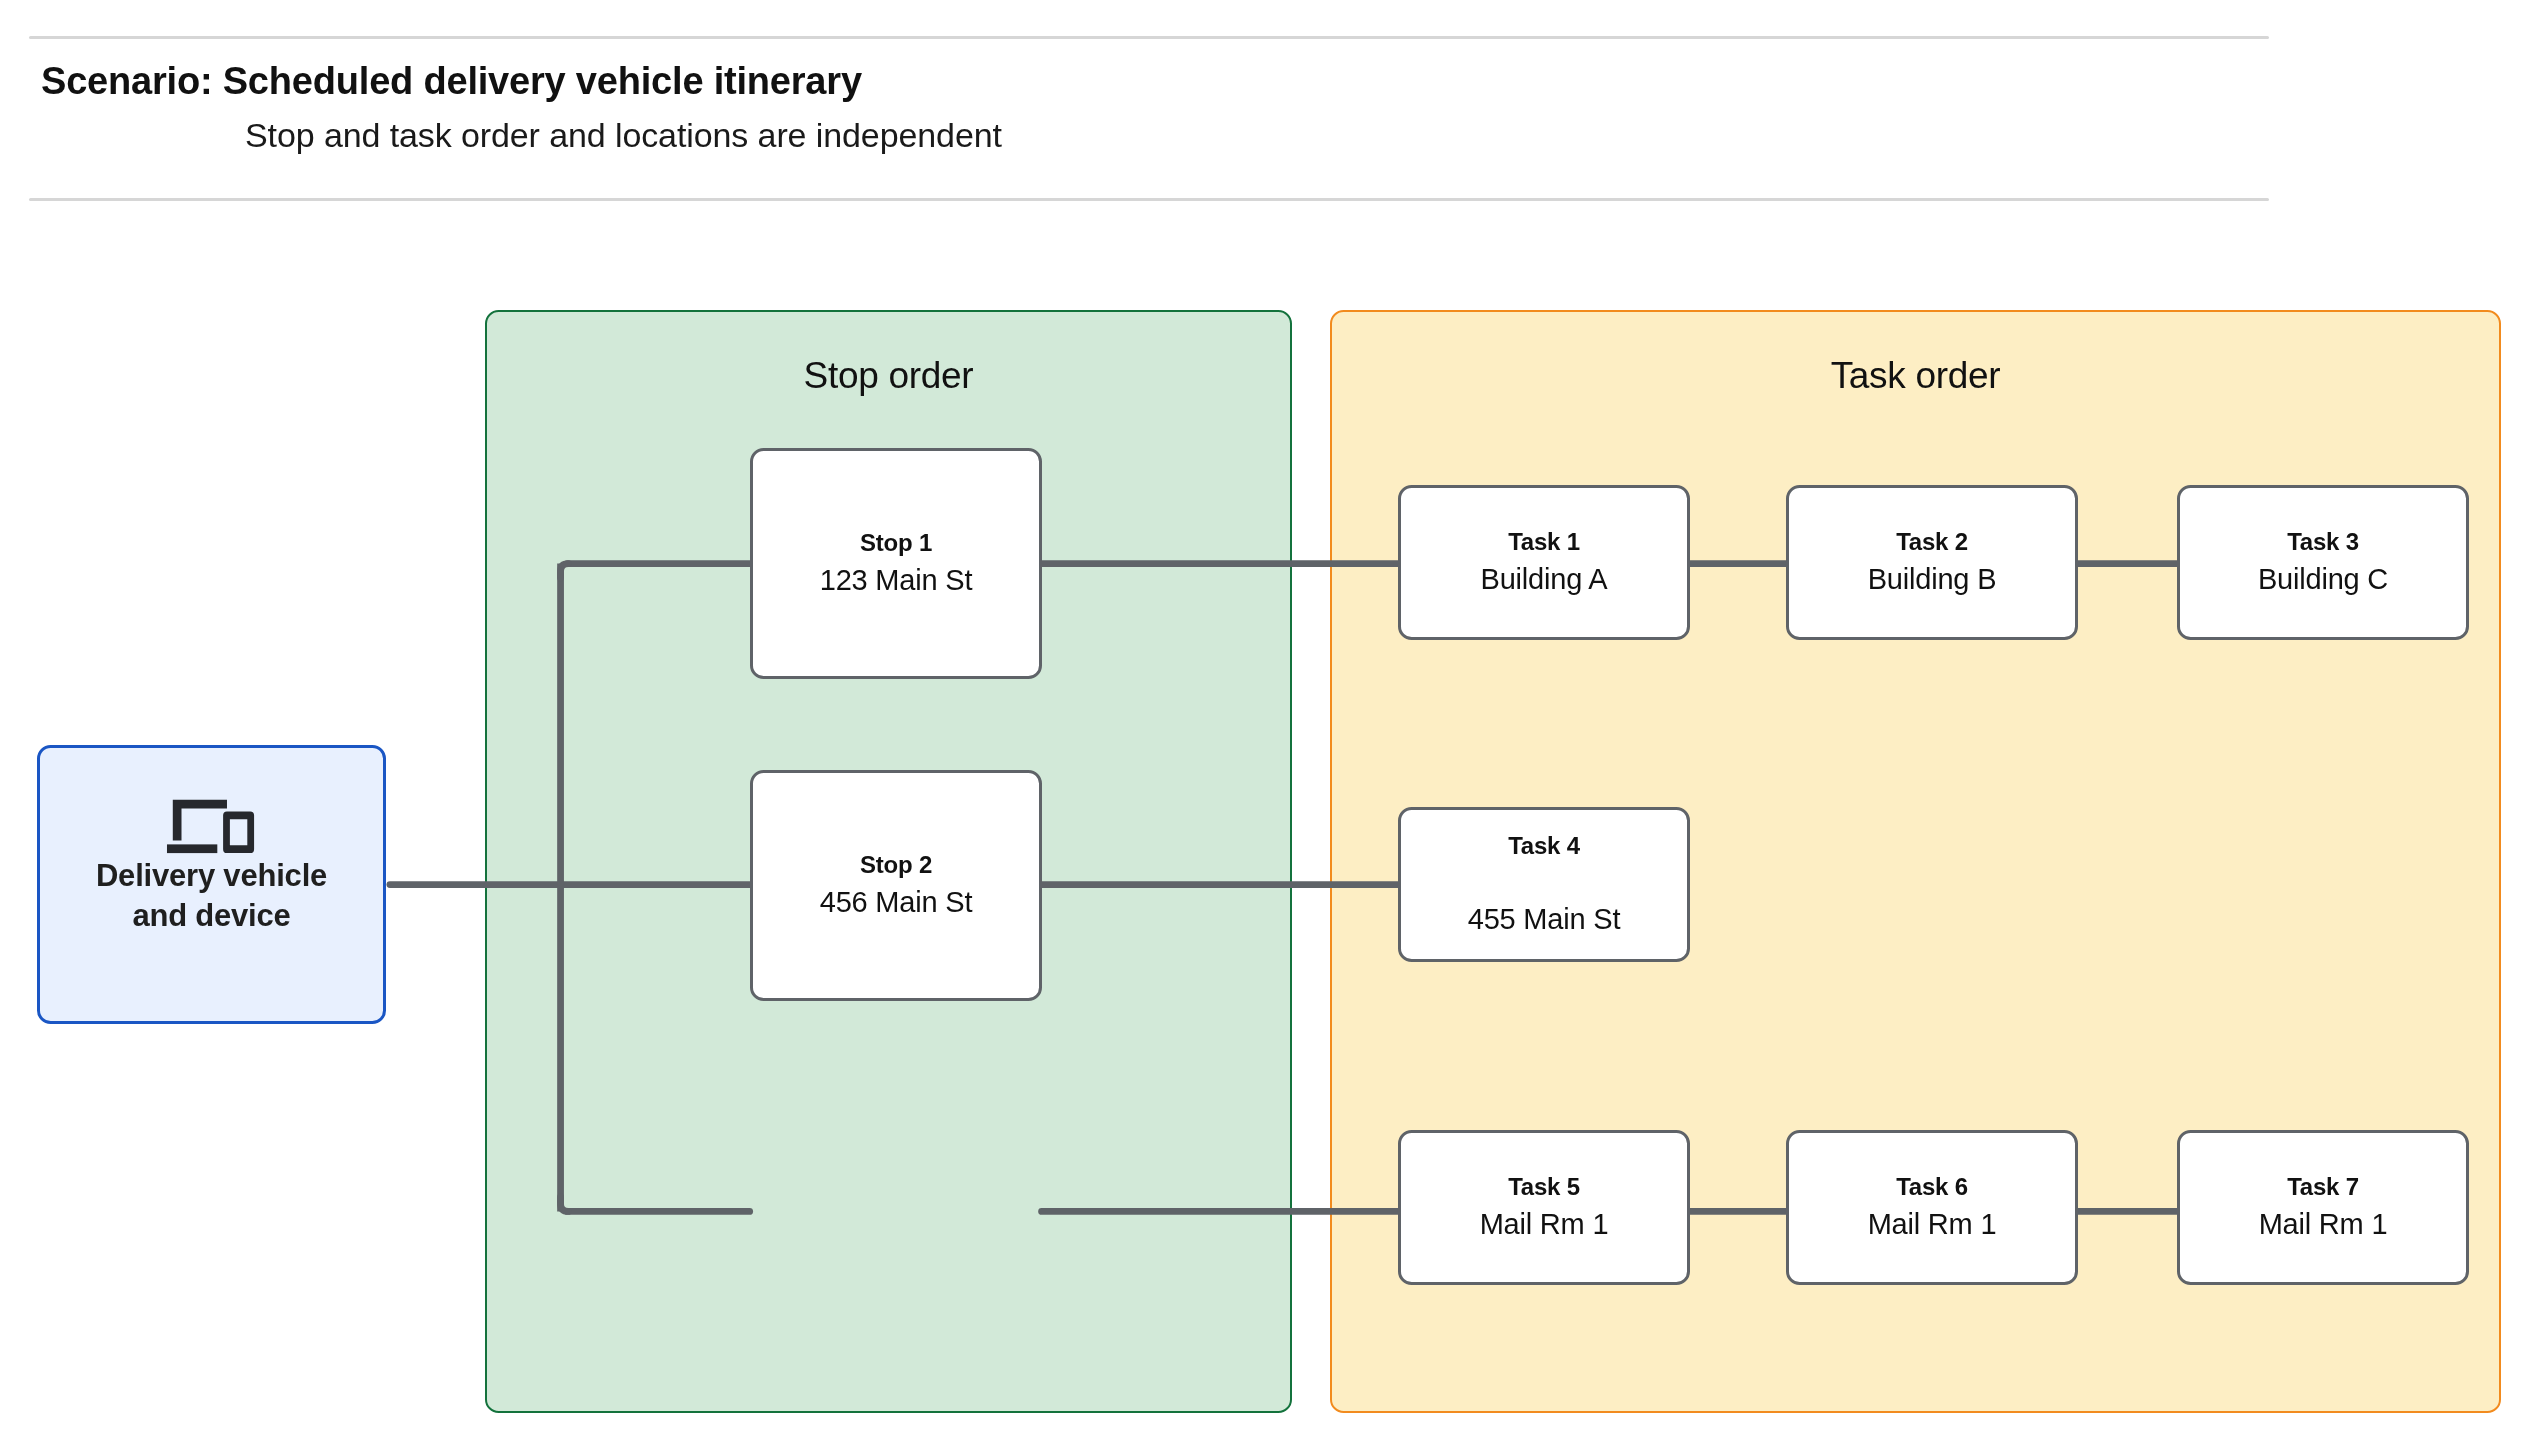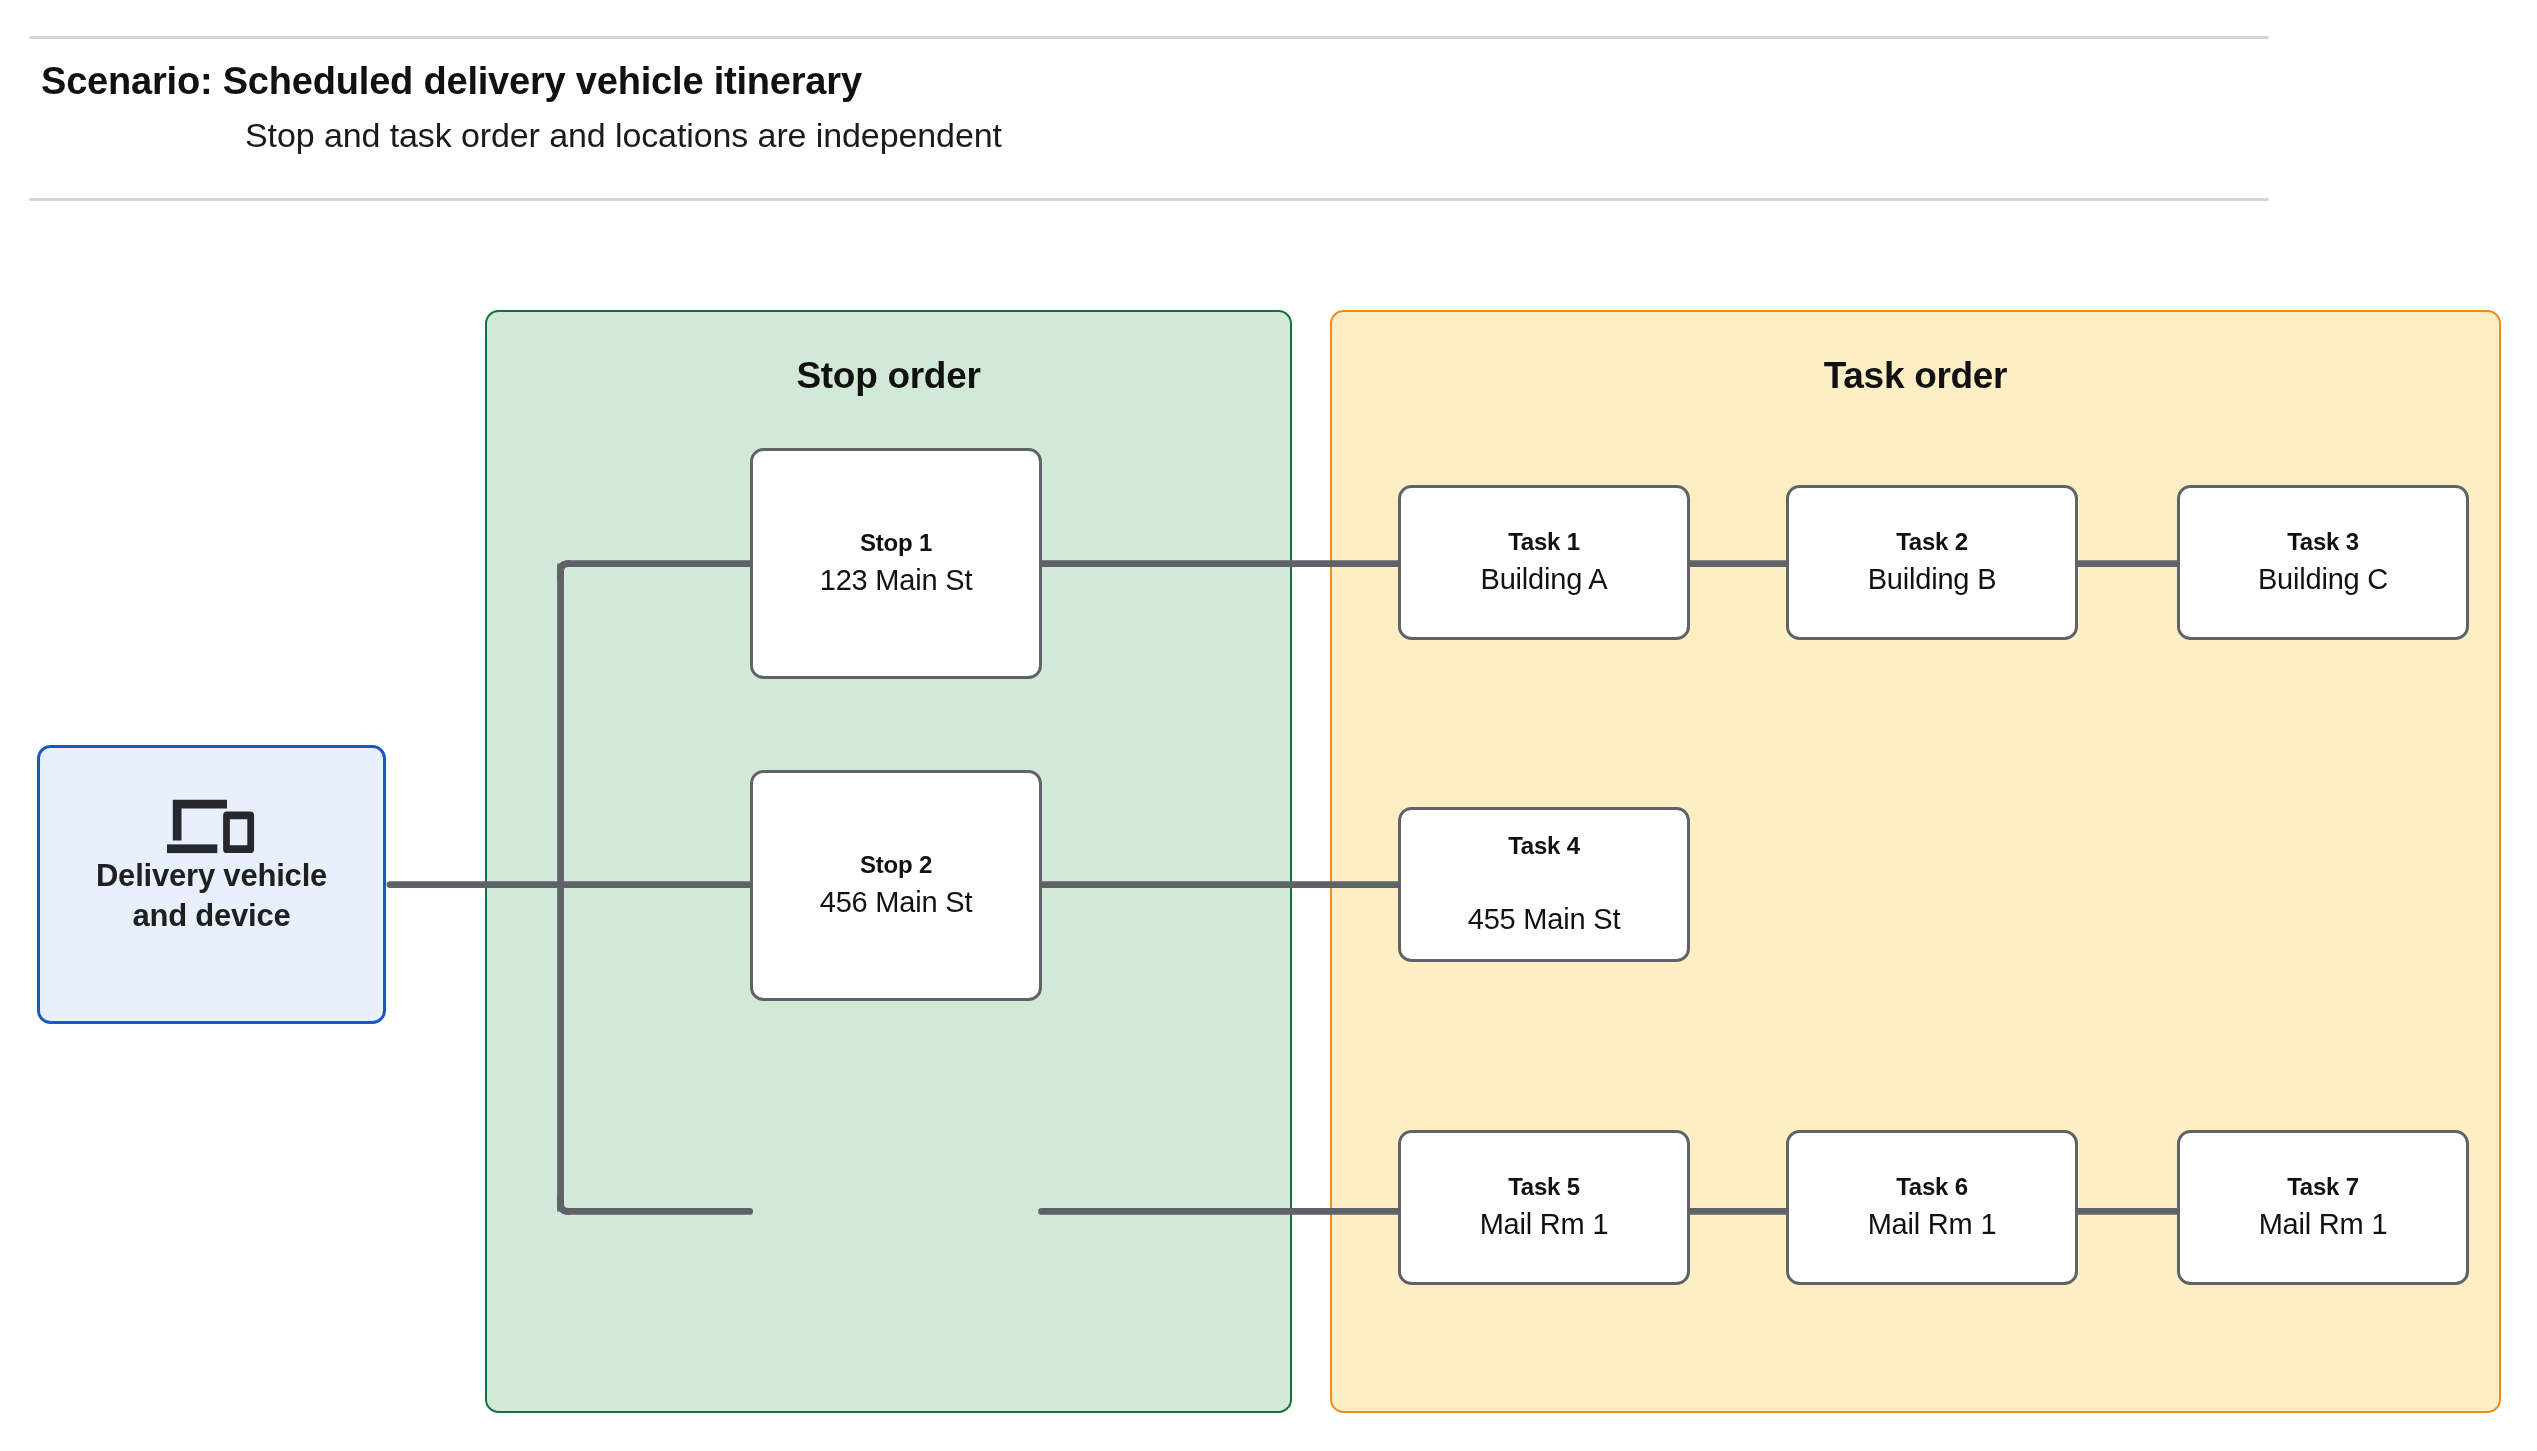--- a/index.html
+++ b/index.html
@@ -40,21 +40,21 @@
   #panel-stop{
     left:485px;top:310px;width:807px;height:1103px;
     background:#d2e9d8;border:2.9px solid #13723c;
   }
   #panel-task{
     left:1330px;top:310px;width:1171px;height:1103px;
     background:#fdeec4;border:2.9px solid #f28b1e;padding-left:48px;
   }
   .panel-title{
     position:absolute;left:0;right:0;top:43px;
-    text-align:center;font-size:37px;font-weight:bold;color:#111111;
+    text-align:center;font-size:37px;font-weight:normal;color:#111111;
     letter-spacing:-0.3px;
   }
 
   
   .card{
     position:absolute;box-sizing:border-box;
     background:#ffffff;border:3.9px solid #5f6368;border-radius:13.6px;
     display:flex;flex-direction:column;align-items:center;justify-content:center;
     text-align:center;
   }

